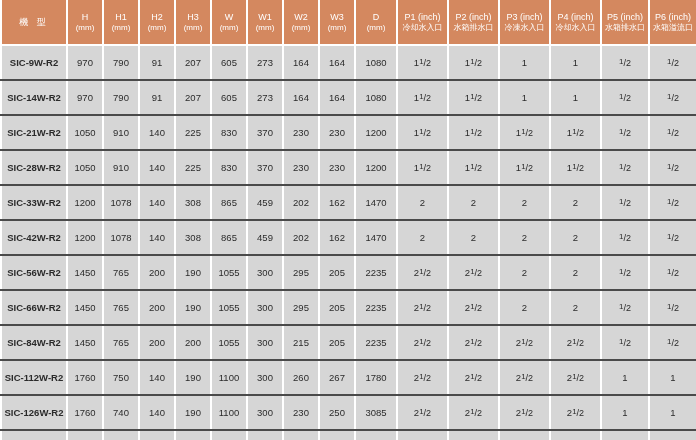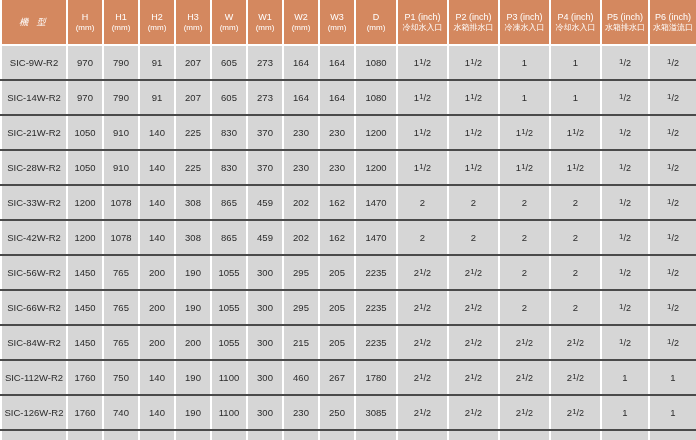--- a/index.html
+++ b/index.html
@@ -48,37 +48,37 @@
     display: block;
     font-size: 8px;
     text-align: center;
   }
   thead th.model-head {
     text-align: left;
     padding-left: 10px;
     font-size: 9px;
     letter-spacing: 3px;
     border-left: none;
-    font-style: italic;
   }
   tbody td {
     background: #d6d6d6;
     color: #2b2b2b;
     font-size: 9.5px;
     height: 33px;
     border-bottom: 2px solid #4a4a4a;
   }
   tbody tr:last-child td {
     border-bottom: none;
   }
   tbody td.model-cell {
     text-align: left;
     padding-left: 10px;
     font-size: 9.5px;
     border-left: none;
+    font-weight: bold;
   }
   .frac {
     display: inline-block;
     font-size: 8px;
     line-height: 1;
     position: relative;
     top: -0.28em;
   }
   .frac .den {
     font-size: 9px;
@@ -340,21 +340,21 @@
         <td><span class="frac">1<span class="den">/2</span></span></td>
       </tr>
       <tr>
         <td class="model-cell">SIC-112W-R2</td>
         <td>1760</td>
         <td>750</td>
         <td>140</td>
         <td>190</td>
         <td>1100</td>
         <td>300</td>
-        <td>460</td>
+        <td>260</td>
         <td>267</td>
         <td>1780</td>
         <td>2<span class="frac">1<span class="den">/2</span></span></td>
         <td>2<span class="frac">1<span class="den">/2</span></span></td>
         <td>2<span class="frac">1<span class="den">/2</span></span></td>
         <td>2<span class="frac">1<span class="den">/2</span></span></td>
         <td>1</td>
         <td>1</td>
       </tr>
       <tr>

